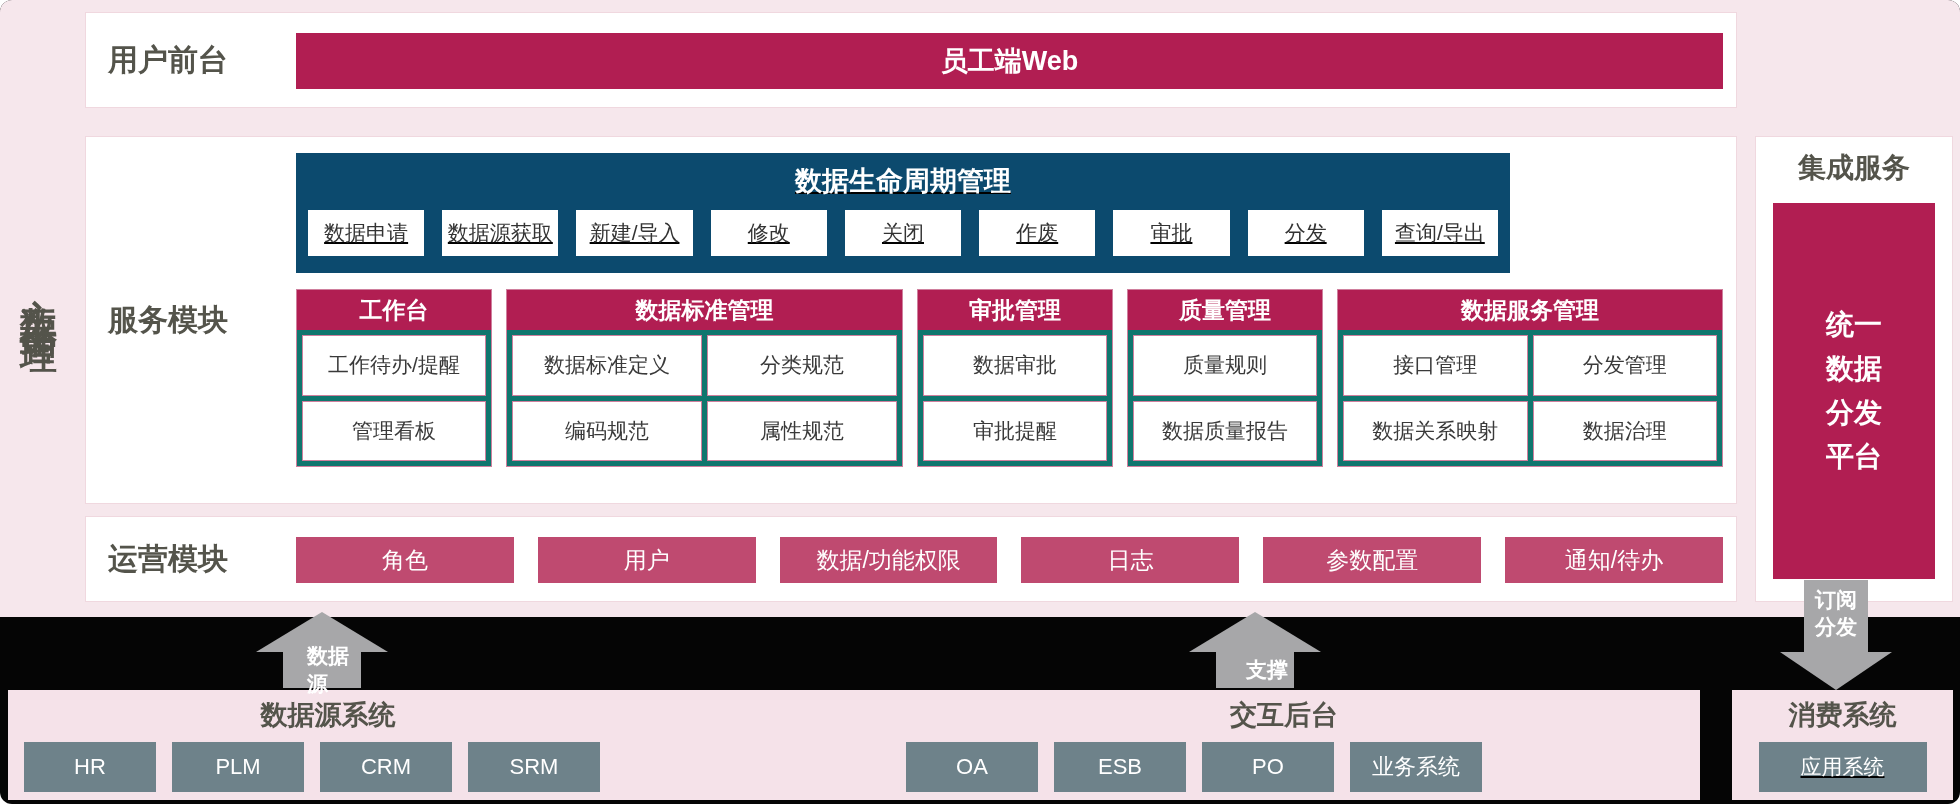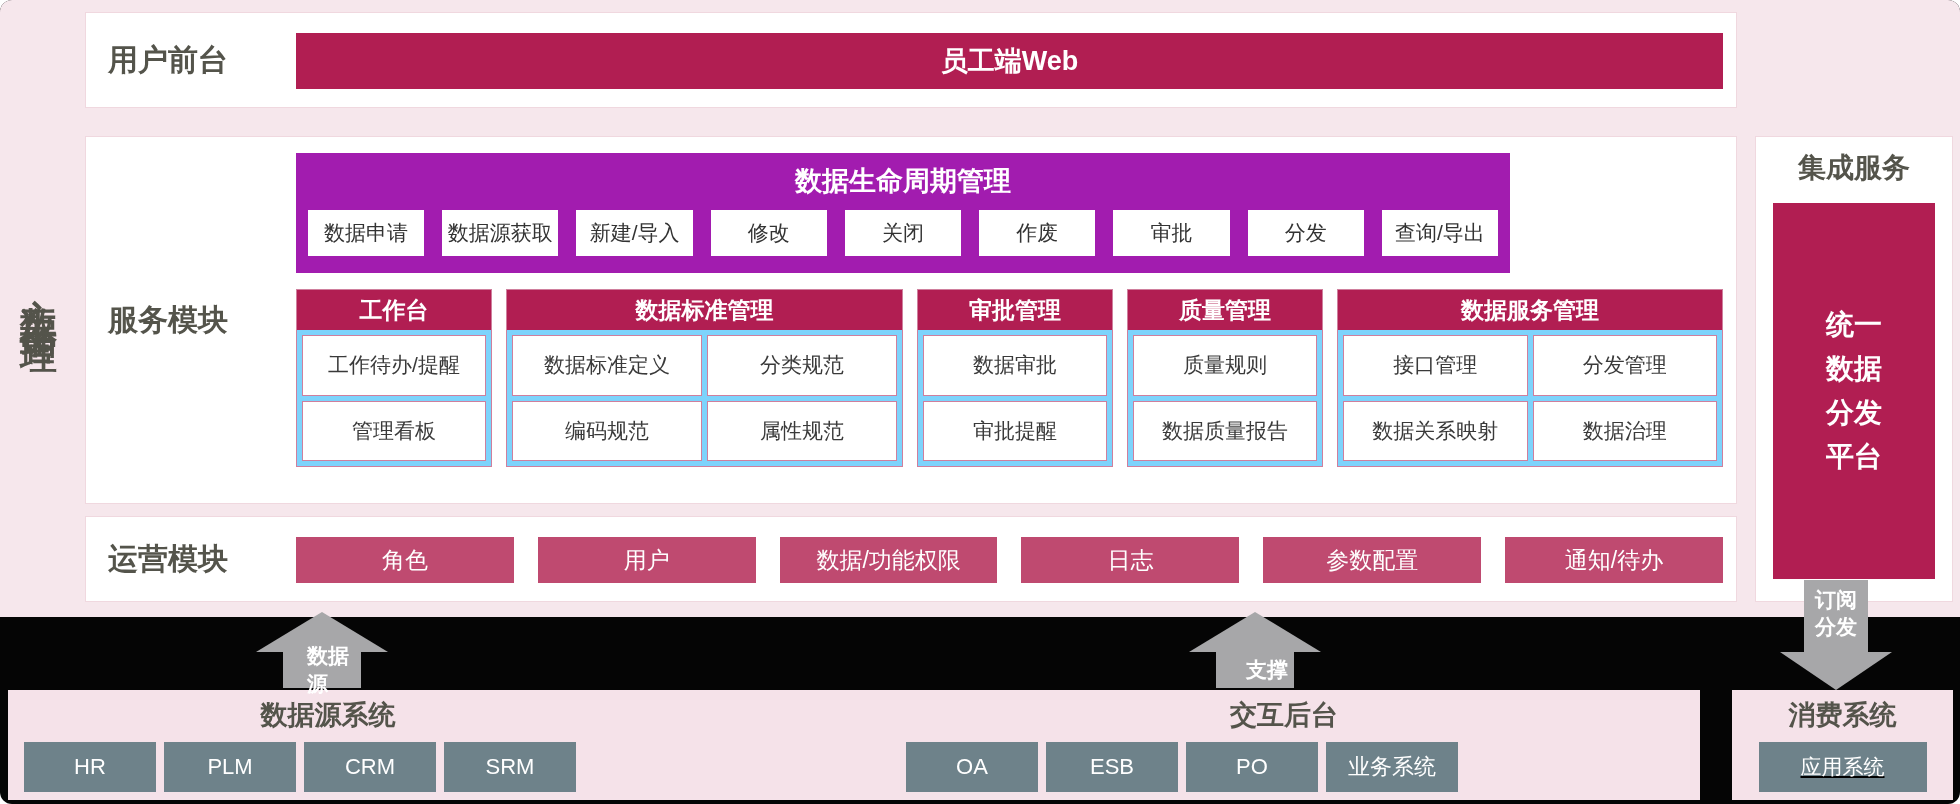--- a/index.html
+++ b/index.html
@@ -15,27 +15,27 @@
   .section-label { position:absolute; left:22px; top:0; bottom:0; display:flex; align-items:center;
                    font-size:30px; font-weight:bold; color:#54544b; }
 
   
   .frontend { left:85px; top:12px; width:1652px; height:96px; }
   .web-bar { position:absolute; left:210px; top:20px; width:1427px; height:56px; background:#b11e52;
              color:#fff; font-size:27px; font-weight:bold; display:flex; align-items:center; justify-content:center; }
 
   
   .service { left:85px; top:136px; width:1652px; height:368px; }
-  .lifecycle { position:absolute; left:210px; top:16px; width:1214px; height:120px; background:#a21caf; }
+  .lifecycle { position:absolute; left:210px; top:16px; width:1214px; height:120px; background:#0c4a6e;text-decoration:underline; }
   .lifecycle-title { text-align:center; color:#fff; font-weight:bold; font-size:27px; margin-top:10px; }
   .lifecycle-btns { display:flex; gap:18px; padding:0 12px; margin-top:11px; }
   .lifecycle-btn { flex:1; height:46px; background:#fff; display:flex; align-items:center; justify-content:center;
                    font-size:21px; color:#333; }
   .groups { position:absolute; left:210px; top:152px; width:1427px; height:178px; display:flex; gap:14px; }
-  .group { display:flex; flex-direction:column; background:#7dd3fc; border:1px solid #cf7f9d; }
+  .group { display:flex; flex-direction:column; background:#0f766e; border:1px solid #cf7f9d; }
   .group-header { height:40px; background:#b11e52; color:#fff; font-weight:bold; font-size:23px;
                   display:flex; align-items:center; justify-content:center; flex:none; }
   .cells { flex:1; display:grid; gap:5px; padding:5px; grid-auto-rows:1fr; }
   .cols1 { grid-template-columns:1fr; }
   .cols2 { grid-template-columns:1fr 1fr; }
   .cell { background:#fff; border:1px solid #cf7f9d; display:flex; align-items:center; justify-content:center;
           font-size:21px; color:#3a3a3a; }
   .g-workbench { width:196px; } .g-standard { width:397px; } .g-approval { width:196px; }
   .g-quality { width:196px; } .g-dataservice { flex:1; }
 
@@ -60,21 +60,21 @@
                     justify-content:center; color:#fff; font-weight:bold; font-size:21px;padding-left:24px; }
   .arrow-down { position:absolute; width:112px; z-index:6; }
   .arrow-down .stem { width:64px; height:72px; margin:0 auto; background:#a7a7a9; display:flex; flex-direction:column;
                       align-items:center; padding-top:6px; color:#fff; font-weight:bold; font-size:21px; line-height:27px; }
   .arrow-down .tri { width:0; height:0; border-left:56px solid transparent; border-right:56px solid transparent;
                      border-top:38px solid #a7a7a9; }
 
   
   .panel { position:absolute; top:690px; height:110px; background:#f5e2e9; }
   .panel-title { text-align:center; font-size:27px; font-weight:bold; color:#54544b; margin-top:7px; }
-  .panel-btns { display:flex; gap:8px; padding:0 16px; margin-top:9px; }
+  .panel-btns { display:flex; gap:16px; padding:0 16px; margin-top:9px; }
   .sys-btn { width:132px; height:50px; background:#6e828a; color:#fff; font-size:22px; display:flex;
              align-items:center; justify-content:center; }
   .p1 { left:8px; width:950px; }
   .p1 .panel-title { width:640px; }
   .p2 { left:868px; width:832px; }
   .p2 .panel-btns { padding-left:38px; }
   .p3 { left:1732px; width:221px; }
   .p3 .panel-btns { justify-content:center; padding:0;text-decoration:underline; }
   .p3 .sys-btn { width:168px; font-size:21px; }
 </style>

